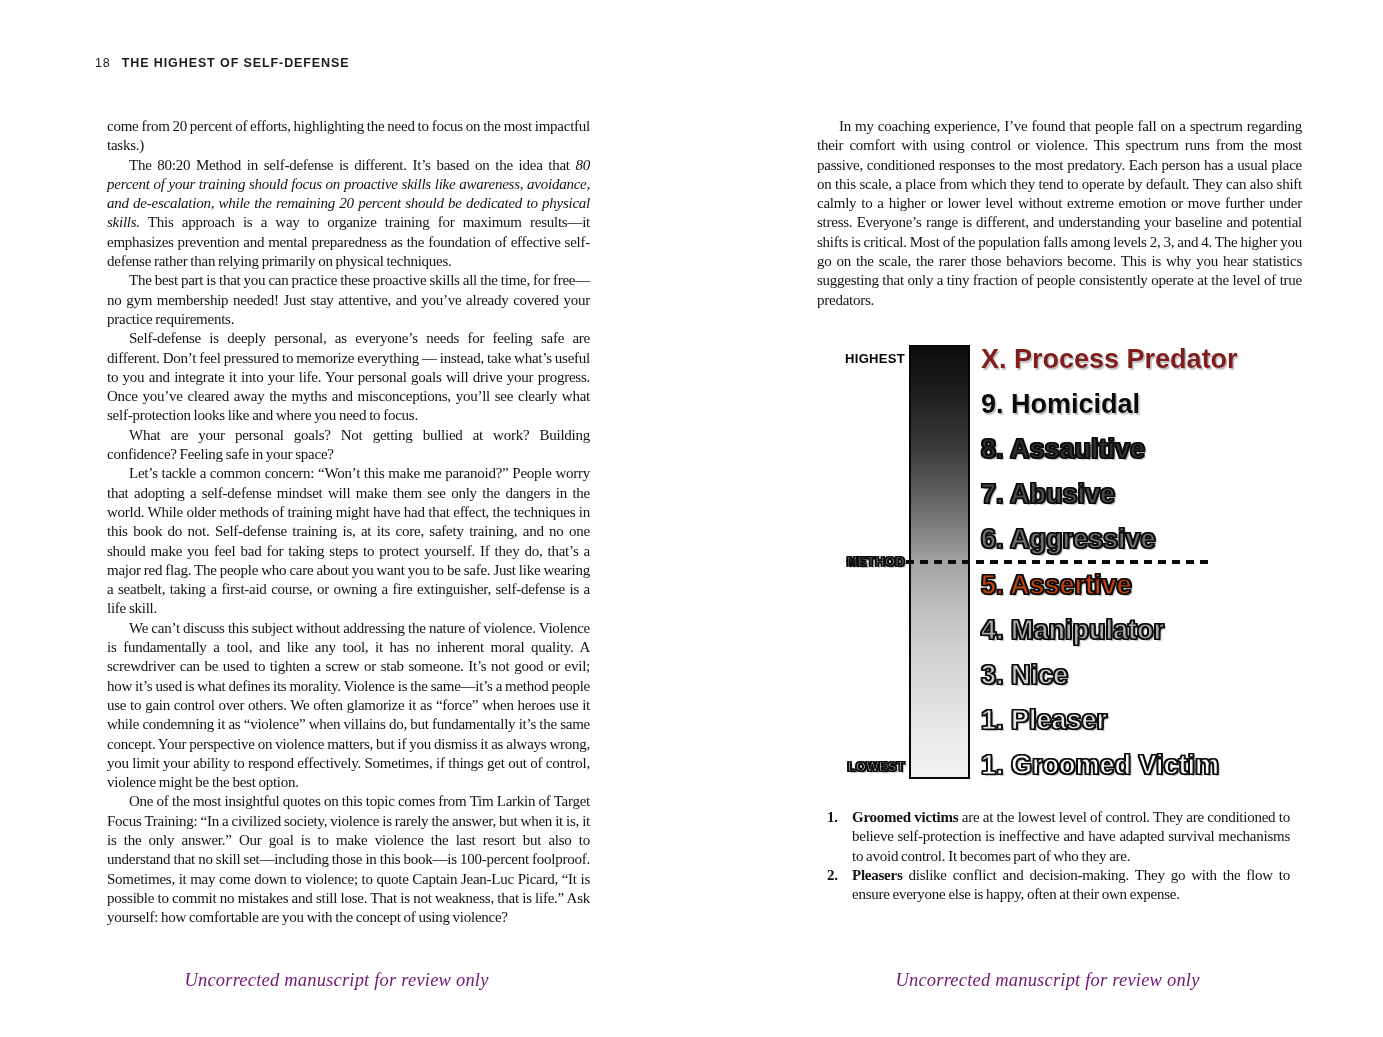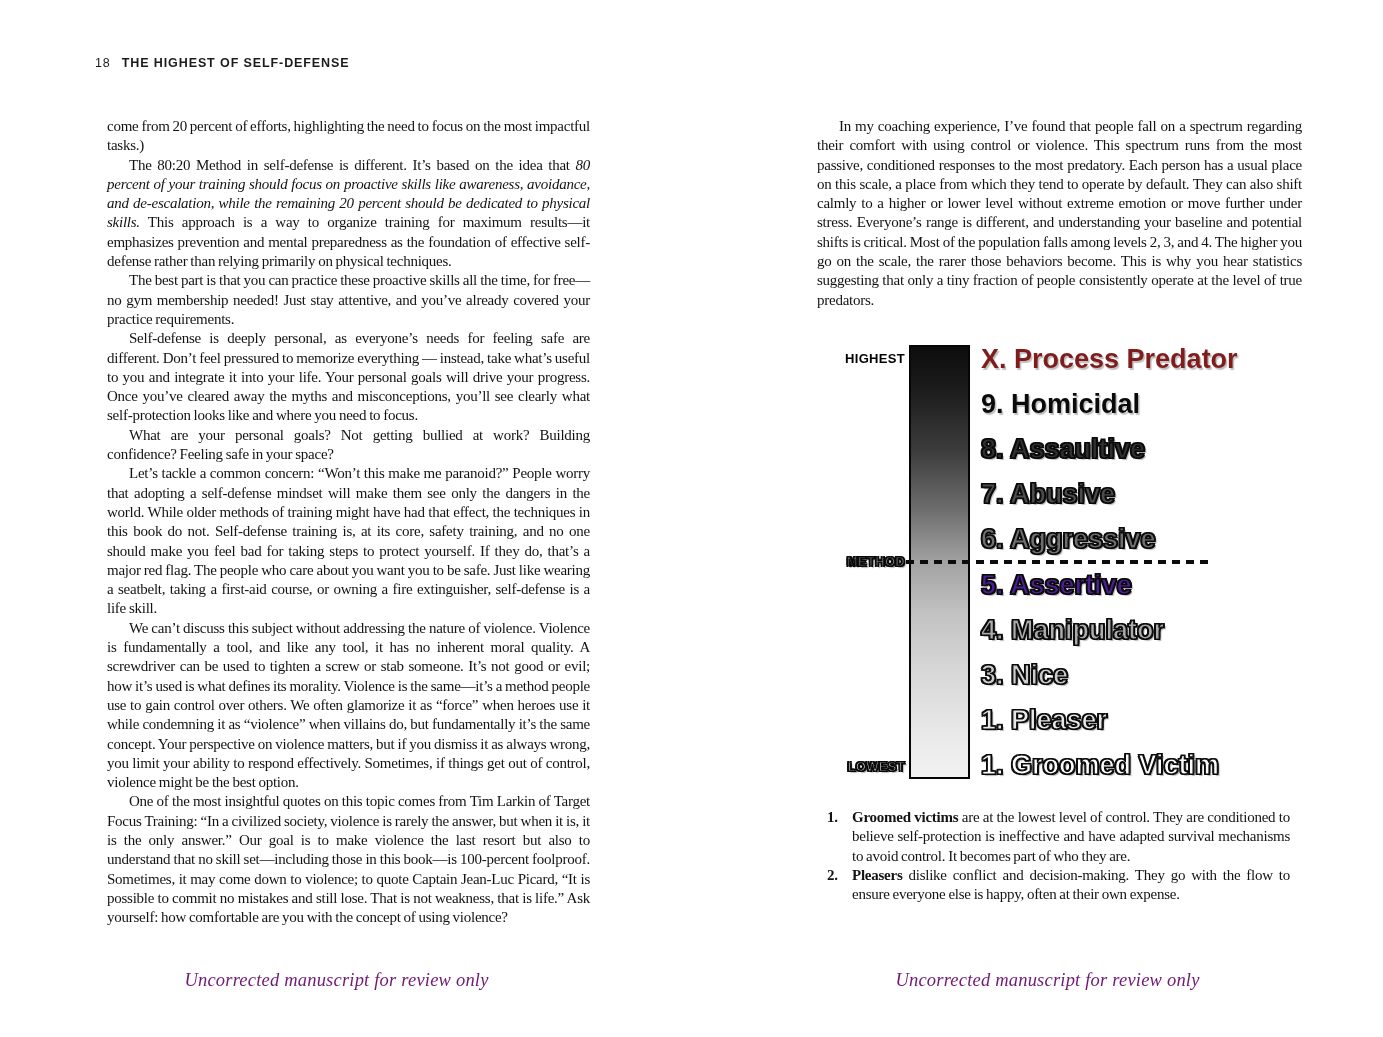--- a/index.html
+++ b/index.html
@@ -109,21 +109,21 @@
       <div class="split-line"></div>
       <div class="side-label lbl-highest">HIGHEST</div>
       <div class="side-label lbl-split outline-text">METHOD</div>
       <div class="side-label lbl-lowest outline-text">LOWEST</div>
       <div class="levels">
           <div class="level solid-text" style="color: #7f1d1d;">X. Process Predator</div>
           <div class="level solid-text" style="color: rgb(10, 10, 10);">9. Homicidal</div>
           <div class="level outline-text" style="color: rgb(47, 47, 47);">8. Assaultive</div>
           <div class="level outline-text" style="color: rgb(76, 76, 76);">7. Abusive</div>
           <div class="level outline-text" style="color: rgb(111, 111, 111);">6. Aggressive</div>
-          <div class="level outline-text" style="color: #4c1d95;">5. Assertive</div>
+          <div class="level outline-text" style="color: #c2410c;">5. Assertive</div>
           <div class="level outline-text" style="color: rgb(171, 171, 171);">4. Manipulator</div>
           <div class="level outline-text" style="color: rgb(204, 204, 204);">3. Nice</div>
           <div class="level outline-text" style="color: rgb(232, 232, 232);">1. Pleaser</div>
           <div class="level outline-text" style="color: rgb(255, 255, 255);">1. Groomed Victim</div>
         </div>
     </div>
 
     <div class="notes">
         <div class="note-item"><span class="note-num">1.</span><span class="note-lead">Groomed victims</span><span> are at the lowest level of control. They are conditioned to believe self-protection is ineffective and have adapted survival mechanisms to avoid control. It becomes part of who they are.</span></div>
         <div class="note-item"><span class="note-num">2.</span><span class="note-lead">Pleasers</span><span> dislike conflict and decision-making. They go with the flow to ensure everyone else is happy, often at their own expense.</span></div>

